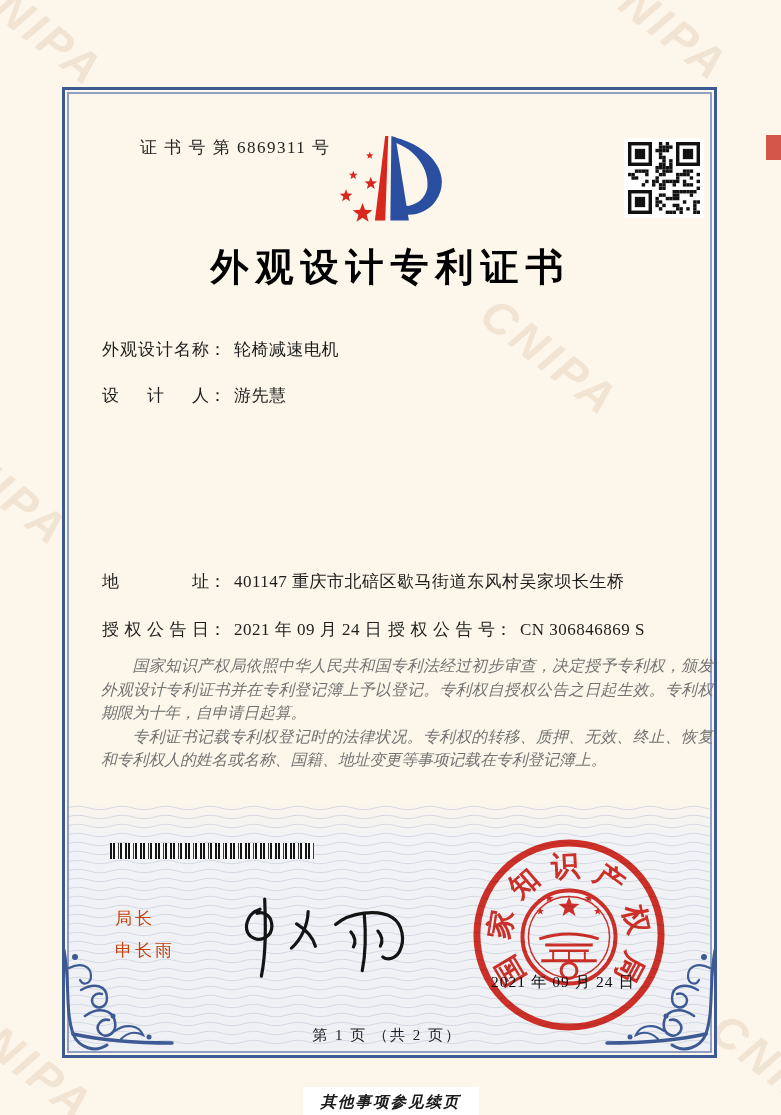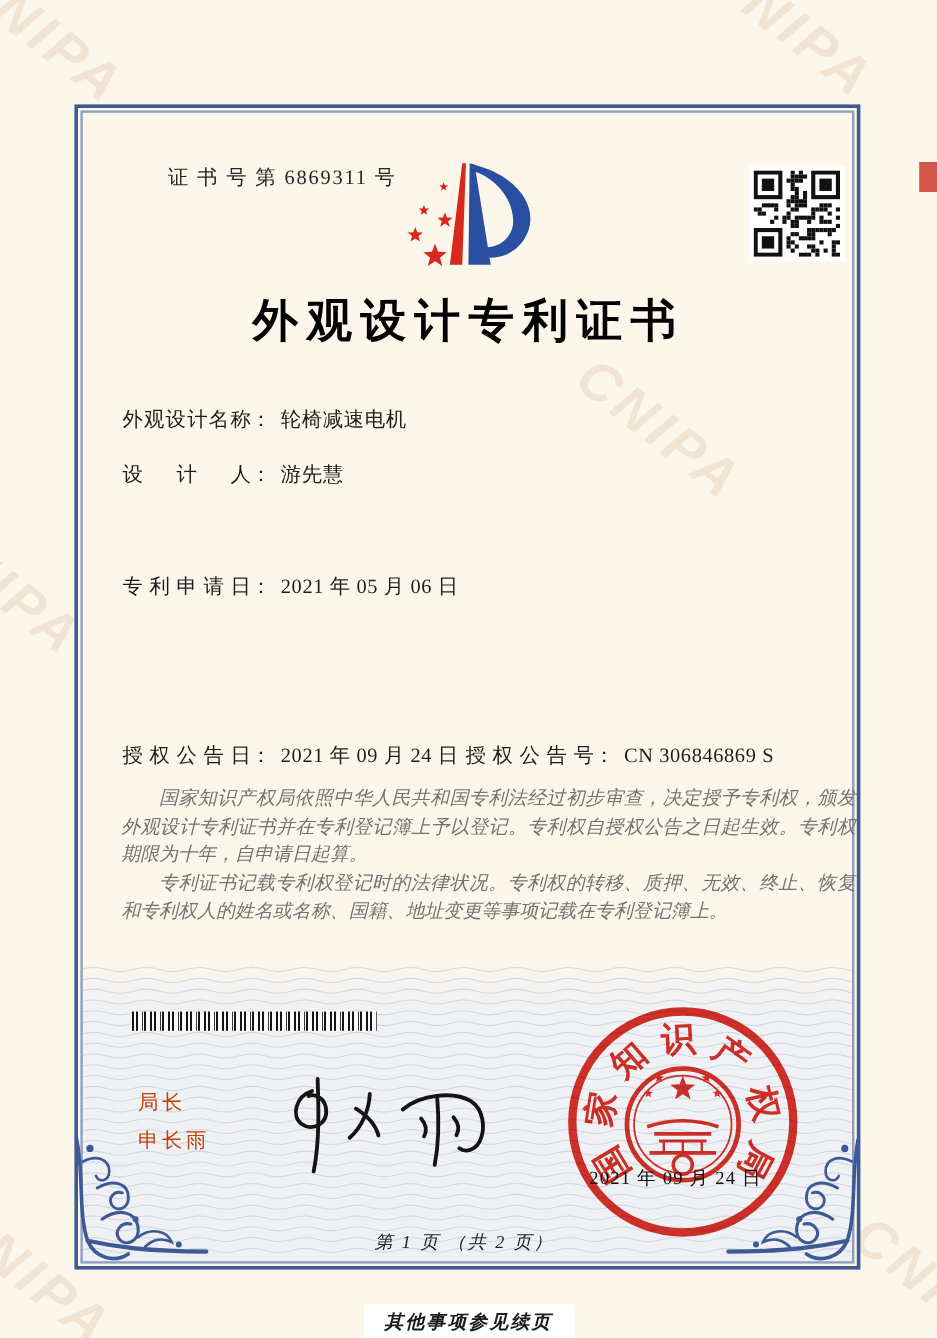--- a/index.html
+++ b/index.html
@@ -70,21 +70,21 @@
   }
   .signature{position:absolute;left:233px;top:893px;transform:rotate(-2deg);}
   .seal{position:absolute;left:470px;top:836px;mix-blend-mode:multiply;opacity:.95;}
   .seal-date{position:absolute;left:491px;top:972px;font-size:15.5px;letter-spacing:1px;color:#0f0f0f;}
   
   .orn{position:absolute;top:946px;width:120px;height:112px;}
   .orn-l{left:54px;}
   .orn-r{left:605px;transform:scaleX(-1);}
   
   .page-info{position:absolute;left:62px;top:1026px;width:650px;text-align:center;
-    font-size:15px;letter-spacing:2px;color:#222222;font-style:italic;}
+    font-size:15px;letter-spacing:2px;color:#222222;}
   .note-row{position:absolute;left:0;top:1087px;width:100%;text-align:center;font-weight:bold;}
   .note-row span{
     display:inline-block;background:#ffffff;padding:5px 18px;
     font-style:italic;font-size:15.5px;letter-spacing:2px;color:#1b1b1b;
   }
 </style>
 </head>
 <body>
 
 <div class="page">
@@ -284,22 +284,22 @@
   </svg>
 
   <div class="title">外观设计专利证书</div>
 
   <div class="field" style="top:338px">
     <span class="f-label">外观设计名称</span><span class="f-colon">：</span><span class="f-value">轮椅减速电机</span>
   </div>
   <div class="field" style="top:384px">
     <span class="f-label">设计人</span><span class="f-colon">：</span><span class="f-value">游先慧</span>
   </div>
-  <div class="field" style="top:477px">
-    <span class="f-label">专利申请日</span><span class="f-colon">：</span><span class="f-value">2021 年 05 月 06 日</span>
+  <div class="field" style="top:570px">
+    <span class="f-label">地址</span><span class="f-colon">：</span><span class="f-value">401147 重庆市北碚区歇马街道东风村吴家坝长生桥</span>
   </div>
   <div class="field" style="top:618px">
     <span class="f-label">授权公告日</span><span class="f-colon">：</span><span class="f-value">2021 年 09 月 24 日</span>
     <span class="grant-no">
       <span class="f-label">授权公告号</span><span class="f-colon">：</span><span class="f-value">CN 306846869 S</span>
     </span>
   </div>
 
   <div class="paras">
     <p>国家知识产权局依照中华人民共和国专利法经过初步审查，决定授予专利权，颁发外观设计专利证书并在专利登记簿上予以登记。专利权自授权公告之日起生效。专利权期限为十年，自申请日起算。</p>

